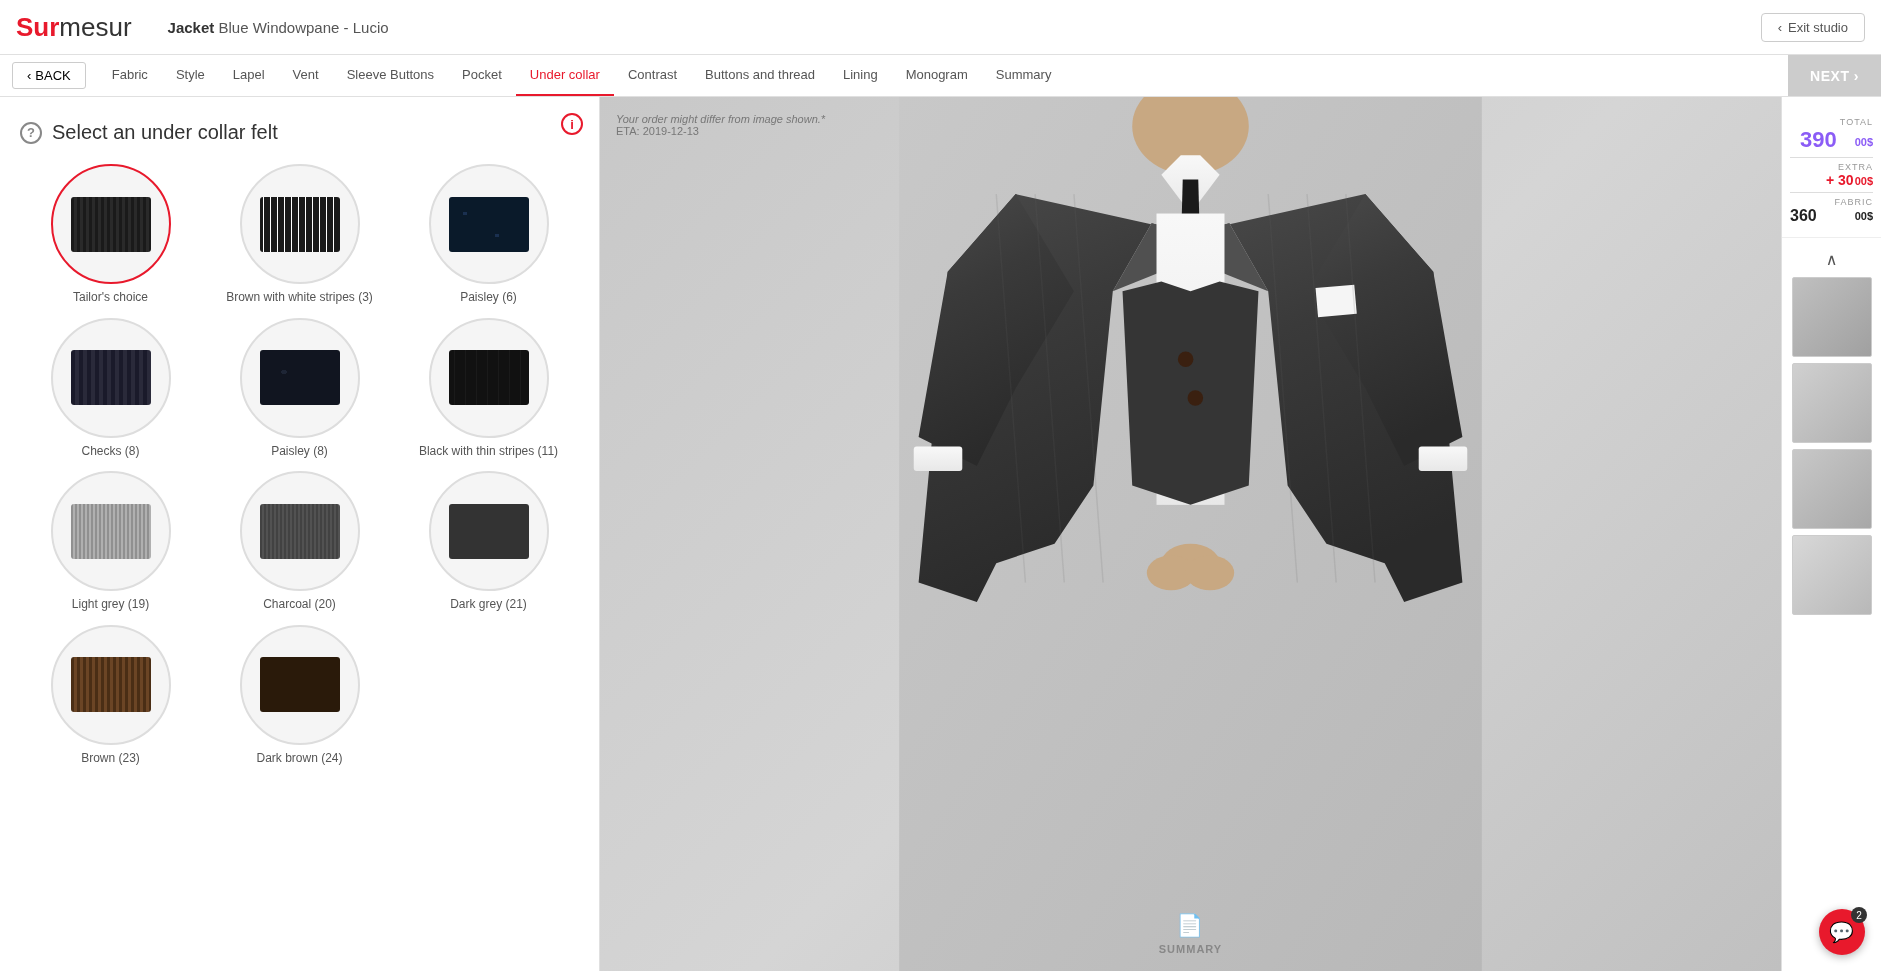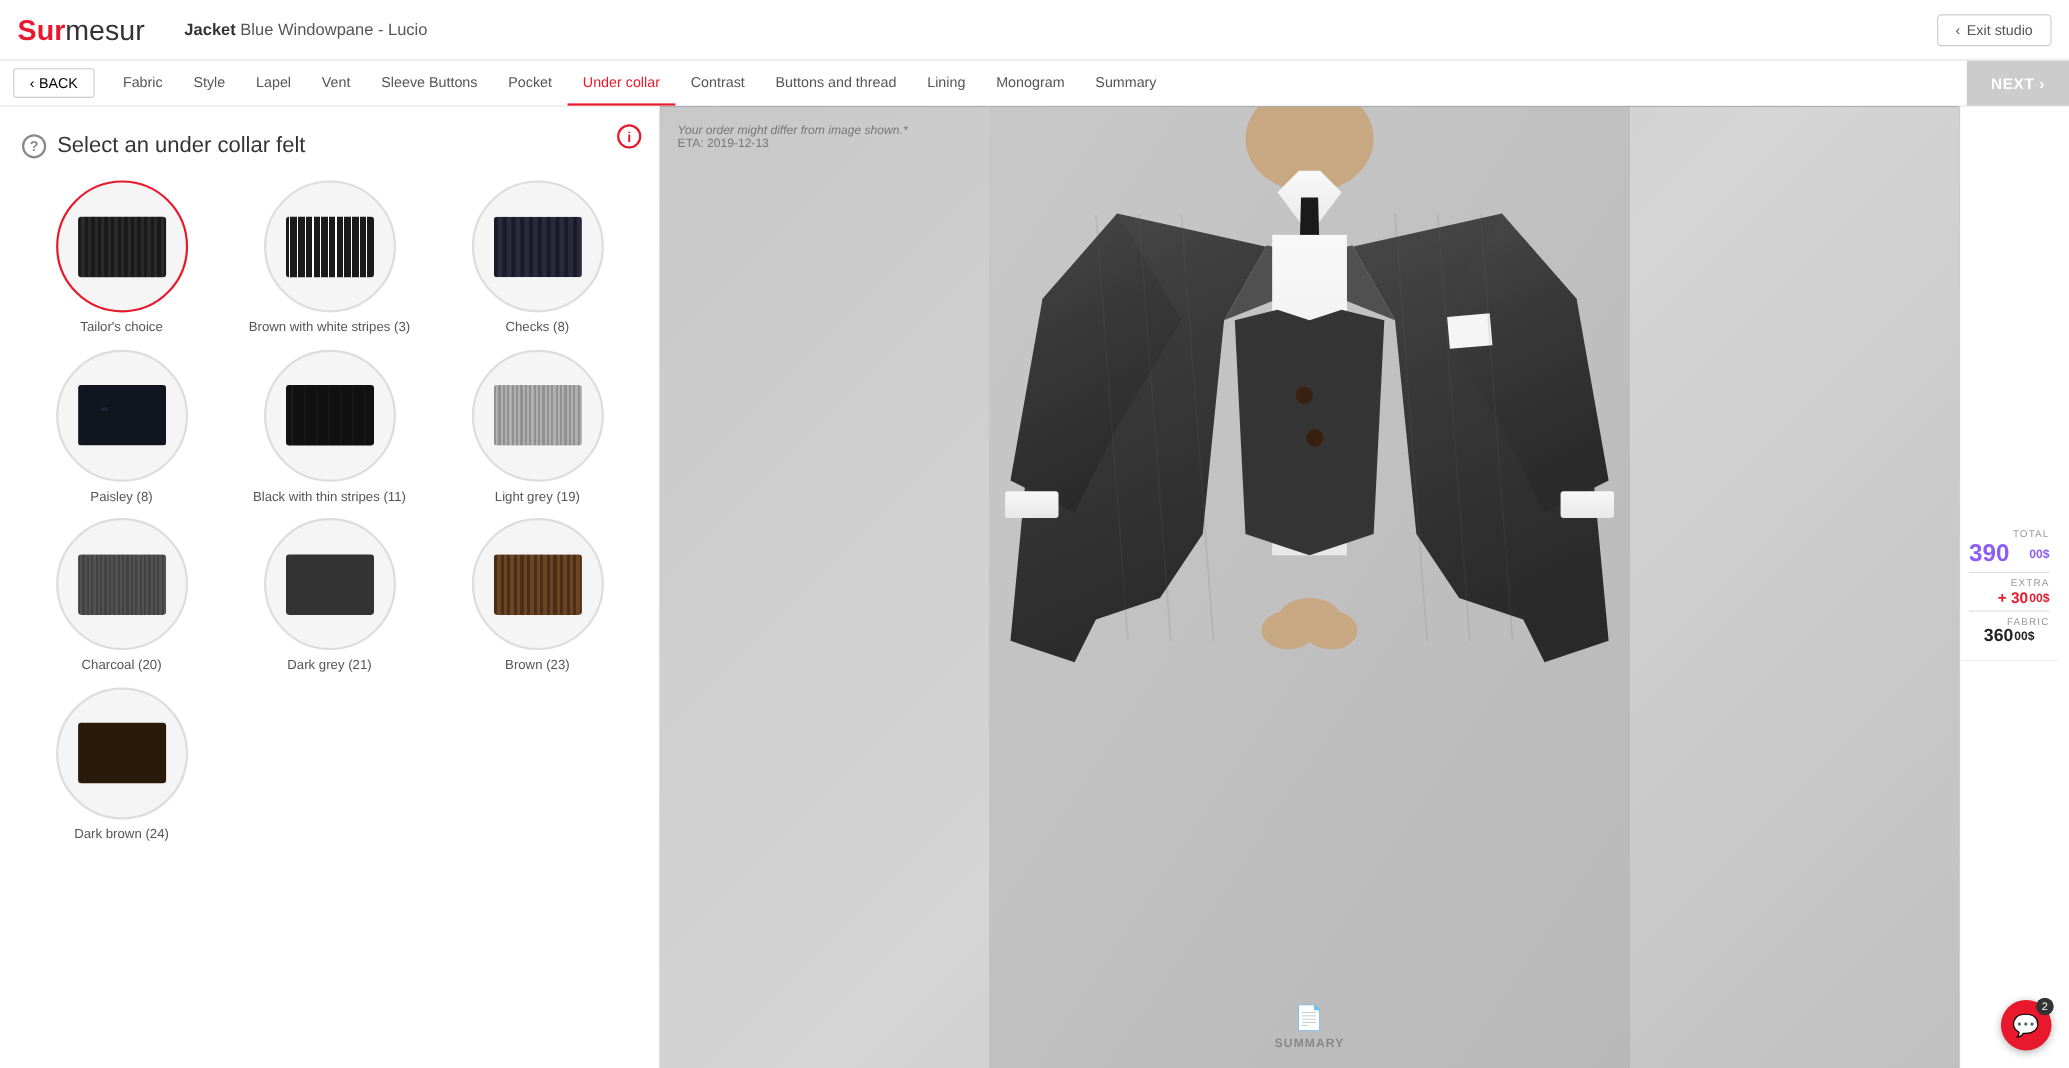--- a/index.html
+++ b/index.html
@@ -237,21 +237,21 @@
       letter-spacing: 1px;
       font-weight: bold;
     }
 
     
     .right-panel {
       width: 100px;
       background: white;
       border-left: 1px solid #e0e0e0;
       display: flex;
-      flex-direction: row;
+      flex-direction: column;
       align-items: center;
       padding: 8px 0;
       gap: 8px;
       overflow: hidden;
     }
     .price-area {
       padding: 12px 8px;
       text-align: right;
       width: 100%;
       border-bottom: 1px solid #eee;
@@ -300,21 +300,21 @@
       letter-spacing: 1px;
       text-align: right;
     }
     .price-fabric {
       font-size: 16px;
       font-weight: bold;
       color: #222;
       text-align: right;
       display: flex;
       align-items: flex-start;
-      justify-content: center;
+      justify-content: space-between;
       gap: 1px;
     }
     .thumb-container {
       display: flex;
       flex-direction: column;
       gap: 6px;
       align-items: center;
       padding: 0 4px;
     }
     .thumb-item {
@@ -431,20 +431,26 @@
           <div class="fabric-circle selected">
             <div class="fabric-swatch swatch-tailors"></div>
           </div>
           <div class="fabric-label">Tailor's choice</div>
         </div>
         <div class="fabric-item">
           <div class="fabric-circle">
             <div class="fabric-swatch swatch-brown-white"></div>
           </div>
           <div class="fabric-label">Brown with white stripes (3)</div>
+        </div>
+        <div class="fabric-item">
+          <div class="fabric-circle">
+            <div class="fabric-swatch swatch-paisley6"></div>
+          </div>
+          <div class="fabric-label">Paisley (6)</div>
         </div>
         <div class="fabric-item">
           <div class="fabric-circle">
             <div class="fabric-swatch swatch-checks"></div>
           </div>
           <div class="fabric-label">Checks (8)</div>
         </div>
         <div class="fabric-item">
           <div class="fabric-circle">
             <div class="fabric-swatch swatch-paisley9"></div>

